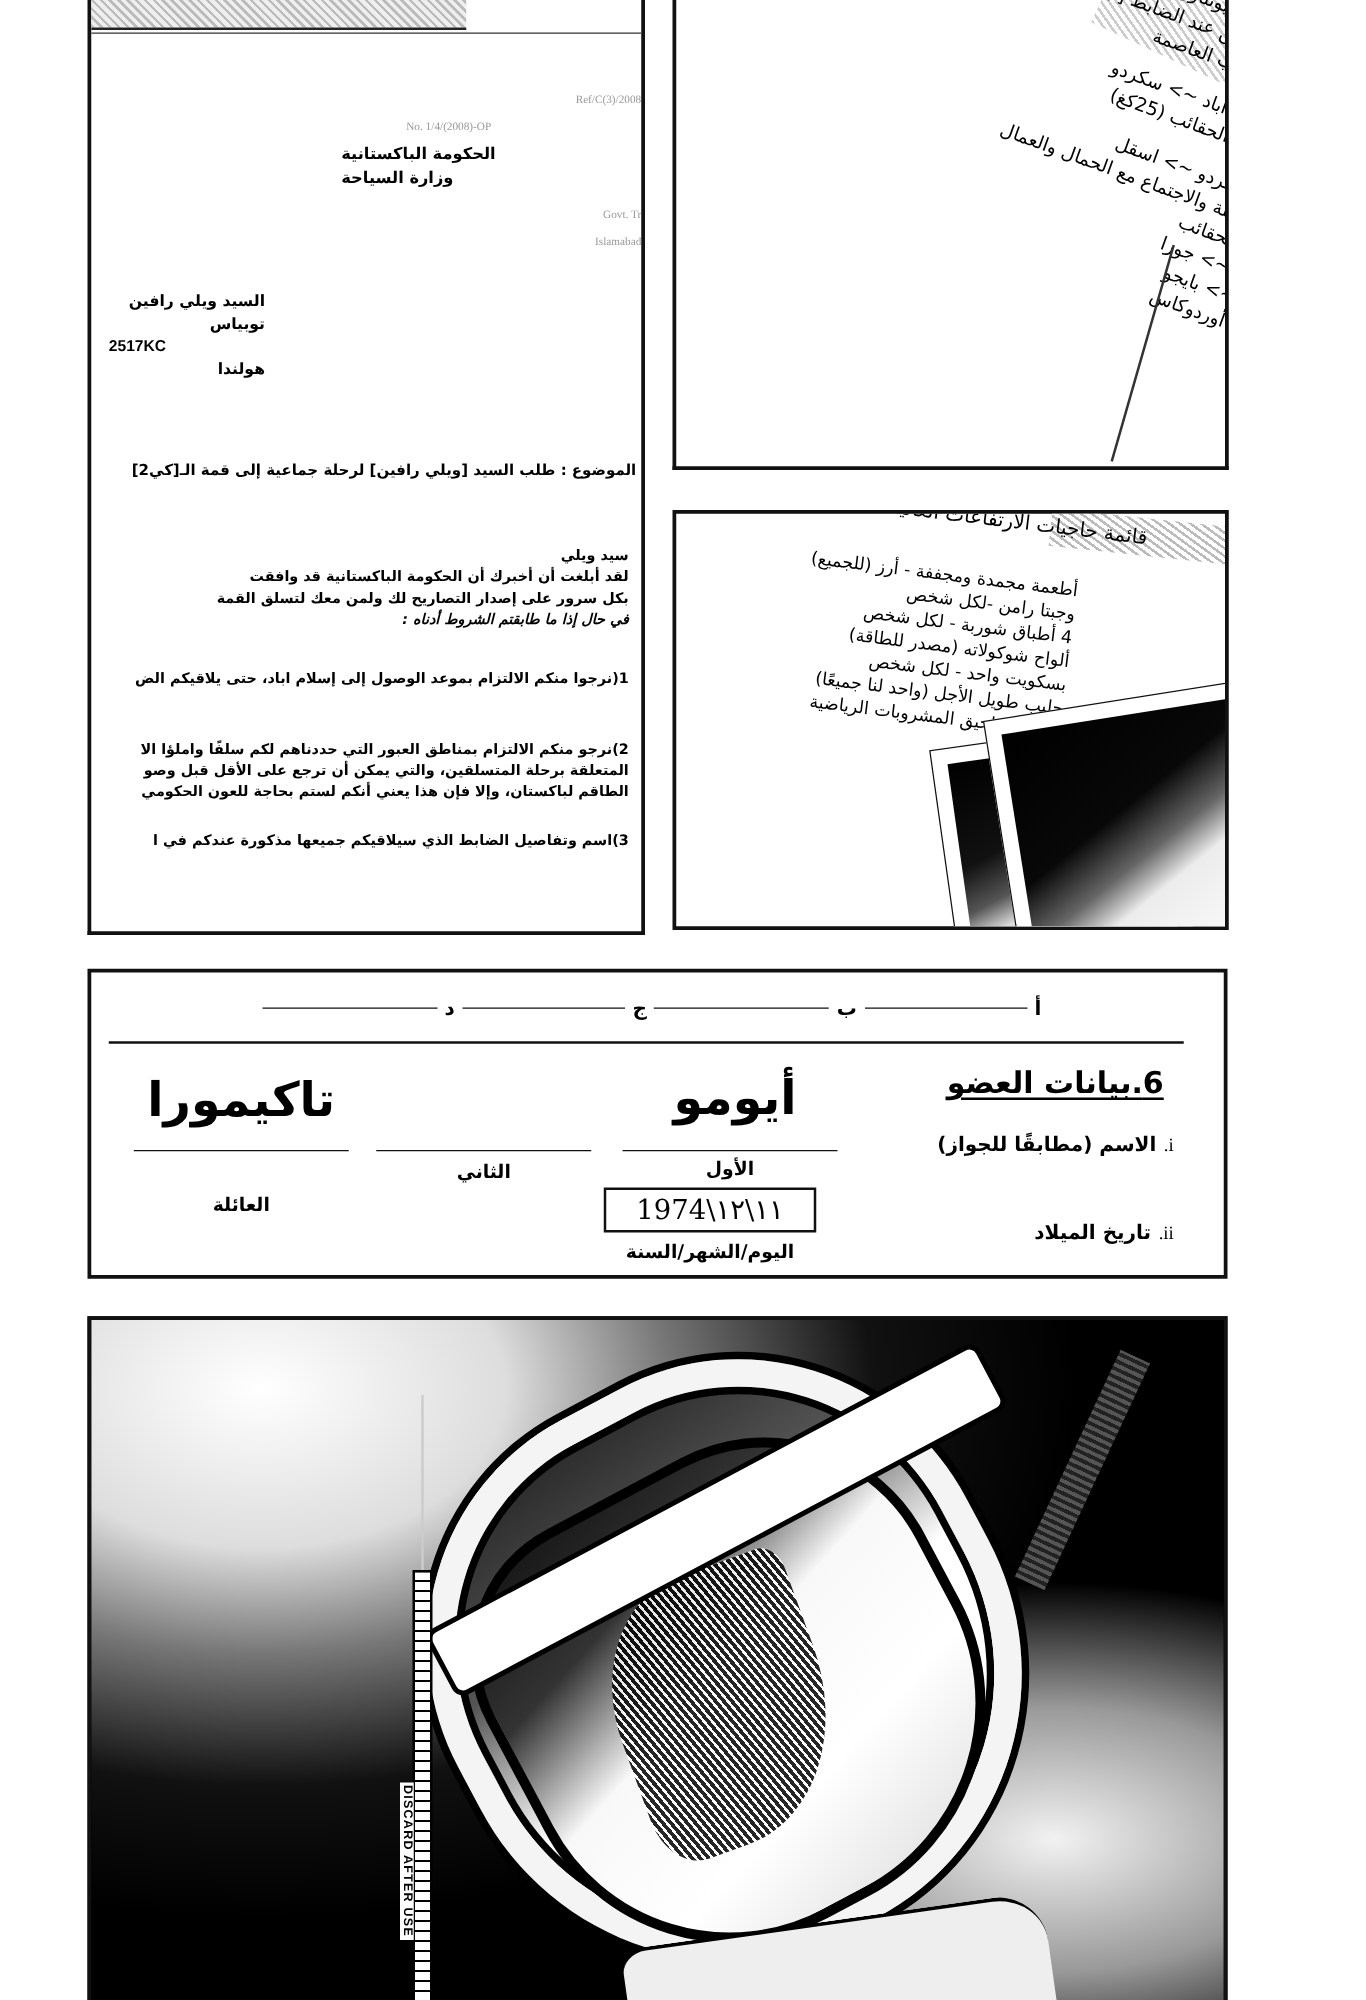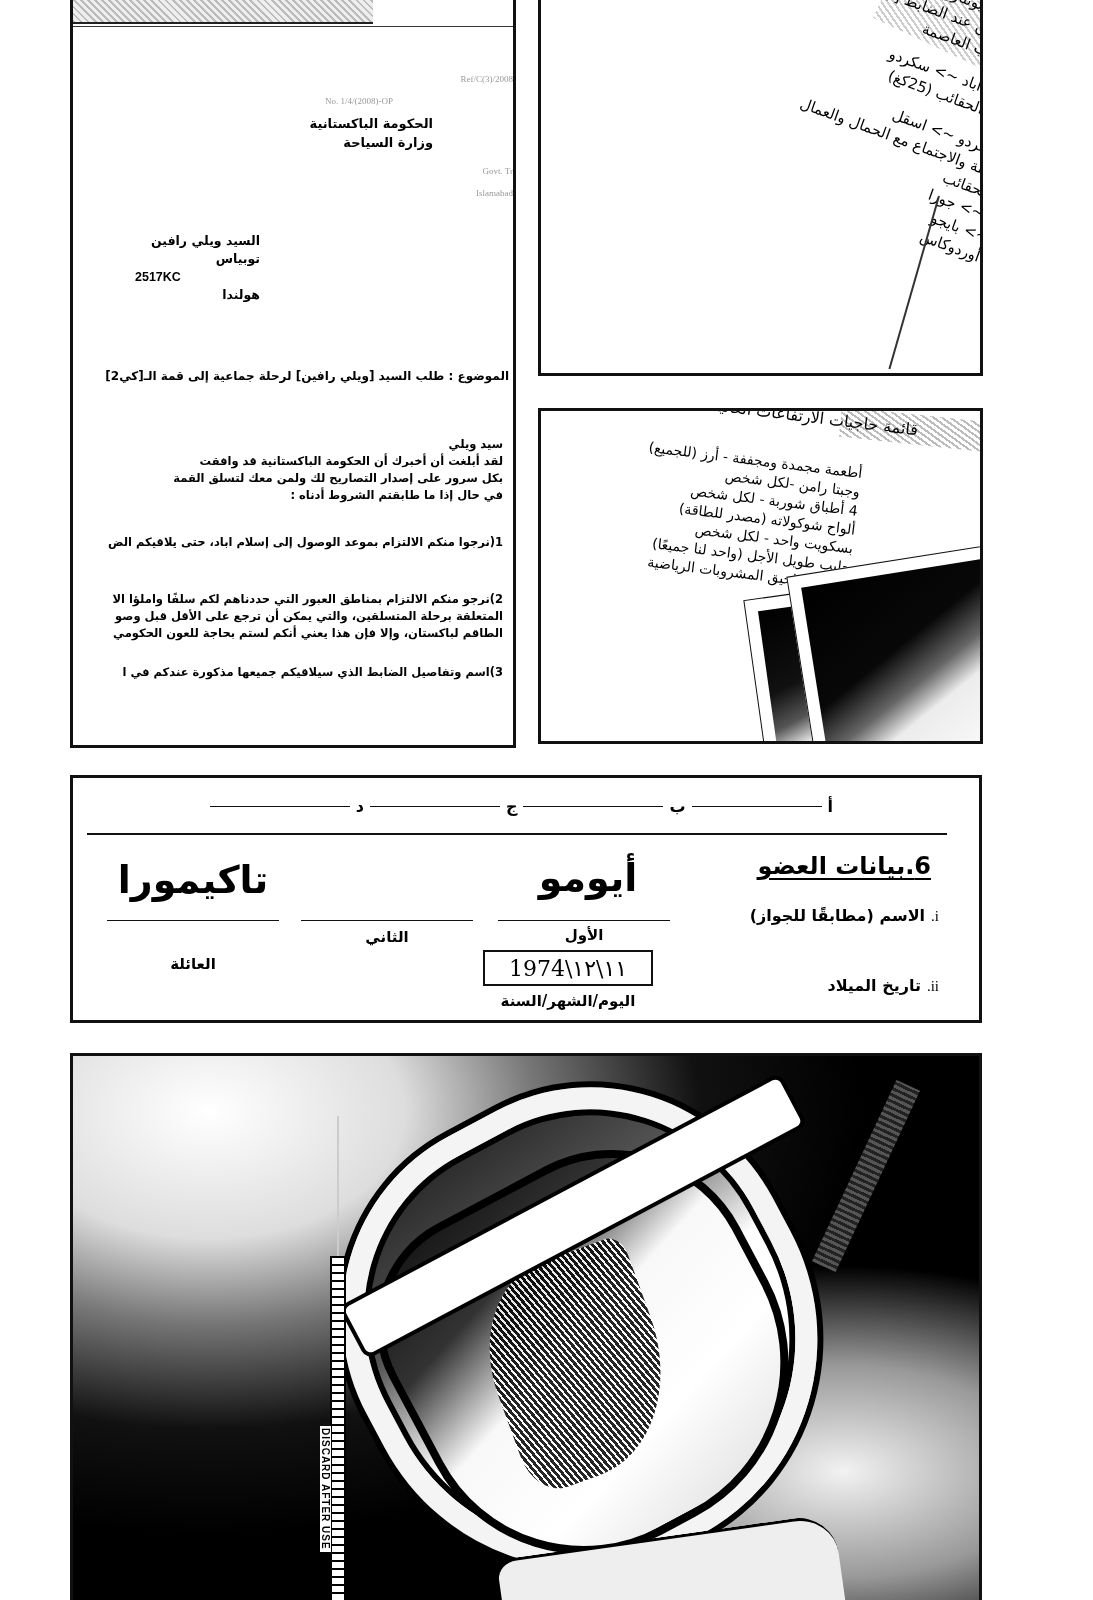--- a/index.html
+++ b/index.html
@@ -7,22 +7,22 @@
   body { position: relative; font-family: "DejaVu Sans", sans-serif; color: #000; }
   .panel { position: absolute; border: 3px solid #111; background: #fff; overflow: hidden; }
 
   
   #p-letter { left: 70px; top: -4px; width: 446px; height: 752px; border-top: none; }
   #p-letter .topshade { position: absolute; left: 0; top: 0; width: 300px; height: 28px;
      background: repeating-linear-gradient(45deg,#bbb 0 2px,#eee 2px 5px); border-bottom: 2px solid #222; }
   #p-letter .topline { position: absolute; left: 0; top: 30px; width: 100%; border-top: 1.5px solid #333; }
   .faint { position: absolute; font-family: "Liberation Serif", serif; color: #999; font-size: 9px; }
   .ar { direction: rtl; text-align: right; font-weight: bold; }
-  .letter-head { position: absolute; left: 200px; top: 118px; width: 160px; font-size: 13px; line-height: 19px; text-align: right; direction: rtl; font-weight: bold; }
-  .addr { position: absolute; left: 14px; top: 236px; width: 125px; font-size: 12.5px; line-height: 18px; margin-left: 48px; }
+  .letter-head { position: absolute; left: 200px; top: 118px; width: 160px; font-size: 13px; line-height: 19px; text-align: left; direction: rtl; font-weight: bold; }
+  .addr { position: absolute; left: 14px; top: 236px; width: 125px; font-size: 12.5px; line-height: 18px; }
   .addr .line { direction: rtl; text-align: right; font-weight: bold; }
   .addr .ltr { direction: ltr; text-align: left; font-weight: bold; font-family: "Liberation Sans", sans-serif; }
   .subject { position: absolute; right: 4px; top: 373px; width: 460px; font-size: 12px; white-space: nowrap; }
   .body-text { position: absolute; right: 10px; width: 440px; font-size: 11.5px; line-height: 17px; white-space: nowrap; }
 
   
   #p-sched { left: 538px; top: -4px; width: 445px; height: 380px; border-top: none; }
   .rot-sheet { position: absolute; left: 0; top: 0; width: 560px; height: 520px; transform-origin: 100% 0; transform: rotate(20deg) translate(15px, -40px); }
   .sched-lines { position: absolute; right: 10px; top: 58px; width: 540px; font-size: 15px; line-height: 21px; direction: rtl; text-align: right; }
   .sched-lines div { white-space: nowrap; }
@@ -105,21 +105,21 @@
     <div class="line">توبياس</div>
     <div class="ltr">2517KC</div>
     <div class="line">هولندا</div>
   </div>
 
   <div class="subject ar">الموضوع : طلب السيد [ويلي رافين] لرحلة جماعية إلى قمة الـ[كي2]</div>
 
   <div class="body-text ar" style="top:440px;">سيد ويلي</div>
   <div class="body-text ar" style="top:474px;">بكل سرور على إصدار التصاريح لك ولمن معك لتسلق القمة</div>
   <div class="body-text ar" style="top:457px;">لقد أبلغت أن أخبرك أن الحكومة الباكستانية قد وافقت</div>
-  <div class="body-text ar" style="top:491px;">في حال إذا ما طابقتم الشروط أدناه :</div>
+  <div class="body-text ar" style="top:491px;font-style:italic;">في حال إذا ما طابقتم الشروط أدناه :</div>
 
   <div class="body-text ar" style="top:538px; right:10px;">1(نرجوا منكم الالتزام بموعد الوصول إلى إسلام اباد، حتى يلاقيكم الض</div>
 
   <div class="body-text ar" style="top:595px;">2)نرجو منكم الالتزام بمناطق العبور التي حددناهم لكم سلفًا واملؤا الا</div>
   <div class="body-text ar" style="top:612px;">المتعلقة برحلة المتسلقين، والتي يمكن أن ترجع على الأقل قبل وصو</div>
   <div class="body-text ar" style="top:629px;">الطاقم لباكستان، وإلا فإن هذا يعني أنكم لستم بحاجة للعون الحكومي</div>
 
   <div class="body-text ar" style="top:668px;">3)اسم وتفاصيل الضابط الذي سيلاقيكم جميعها مذكورة عندكم في ا</div>
 </div>
 

